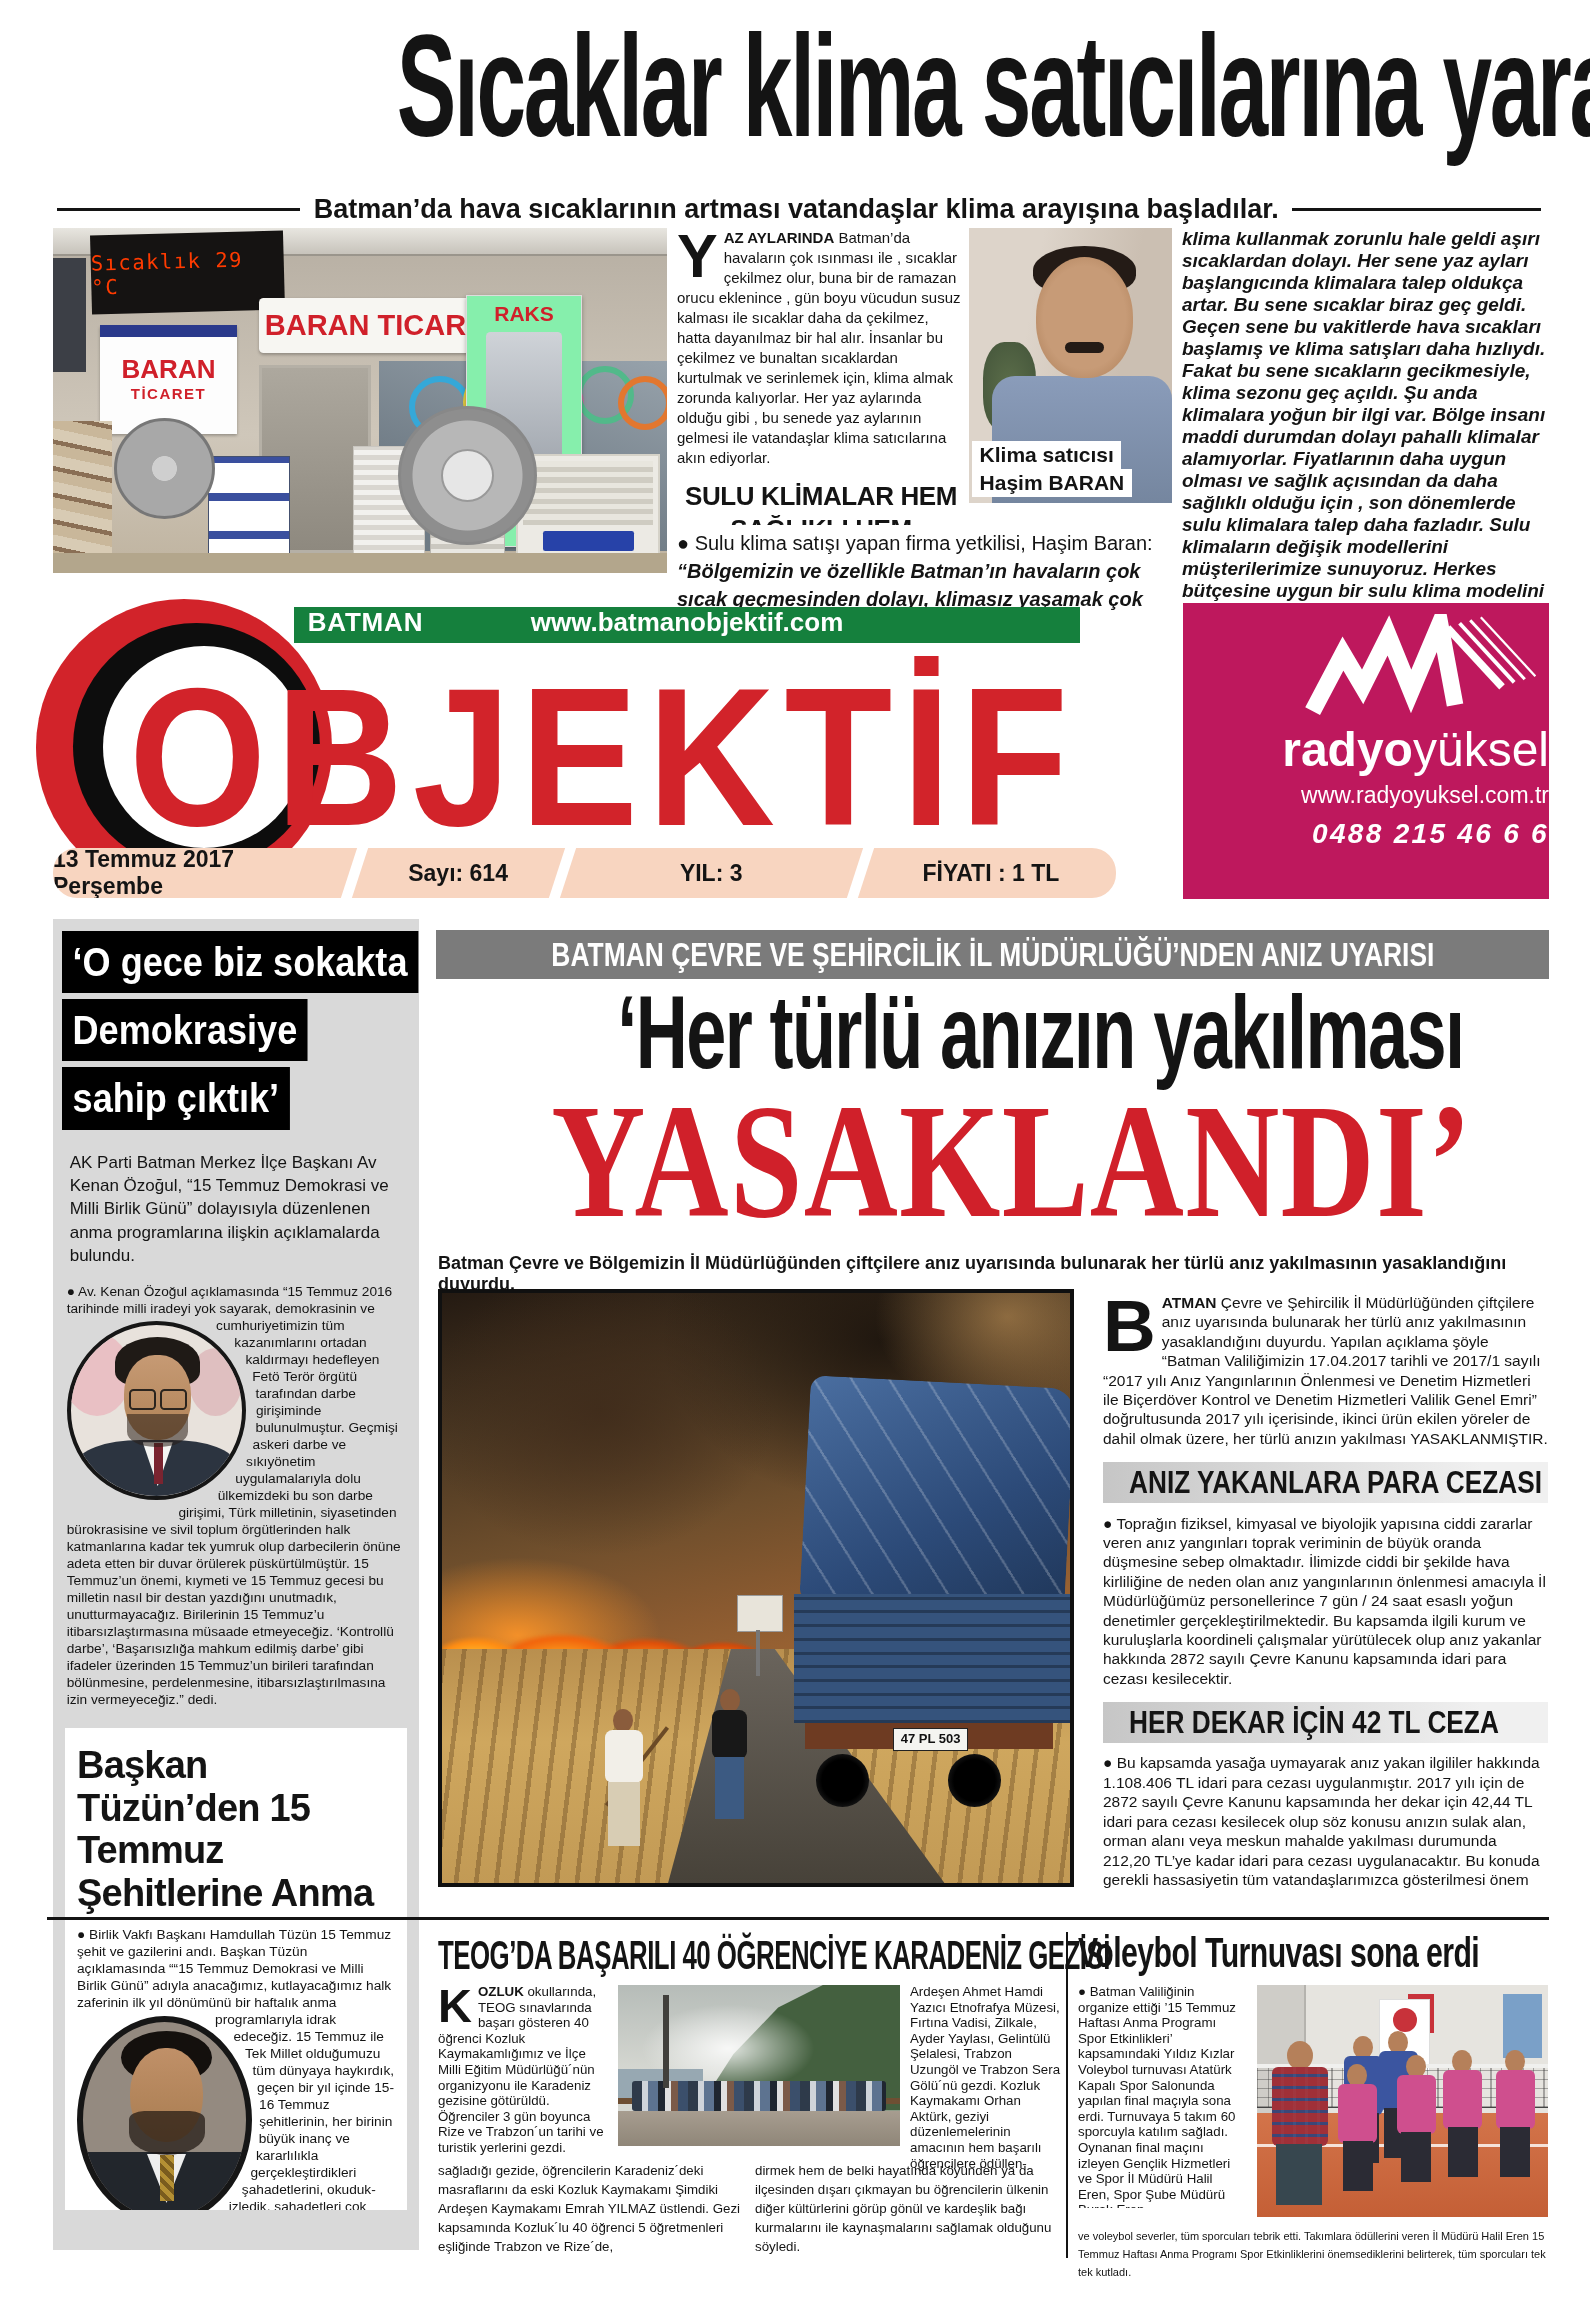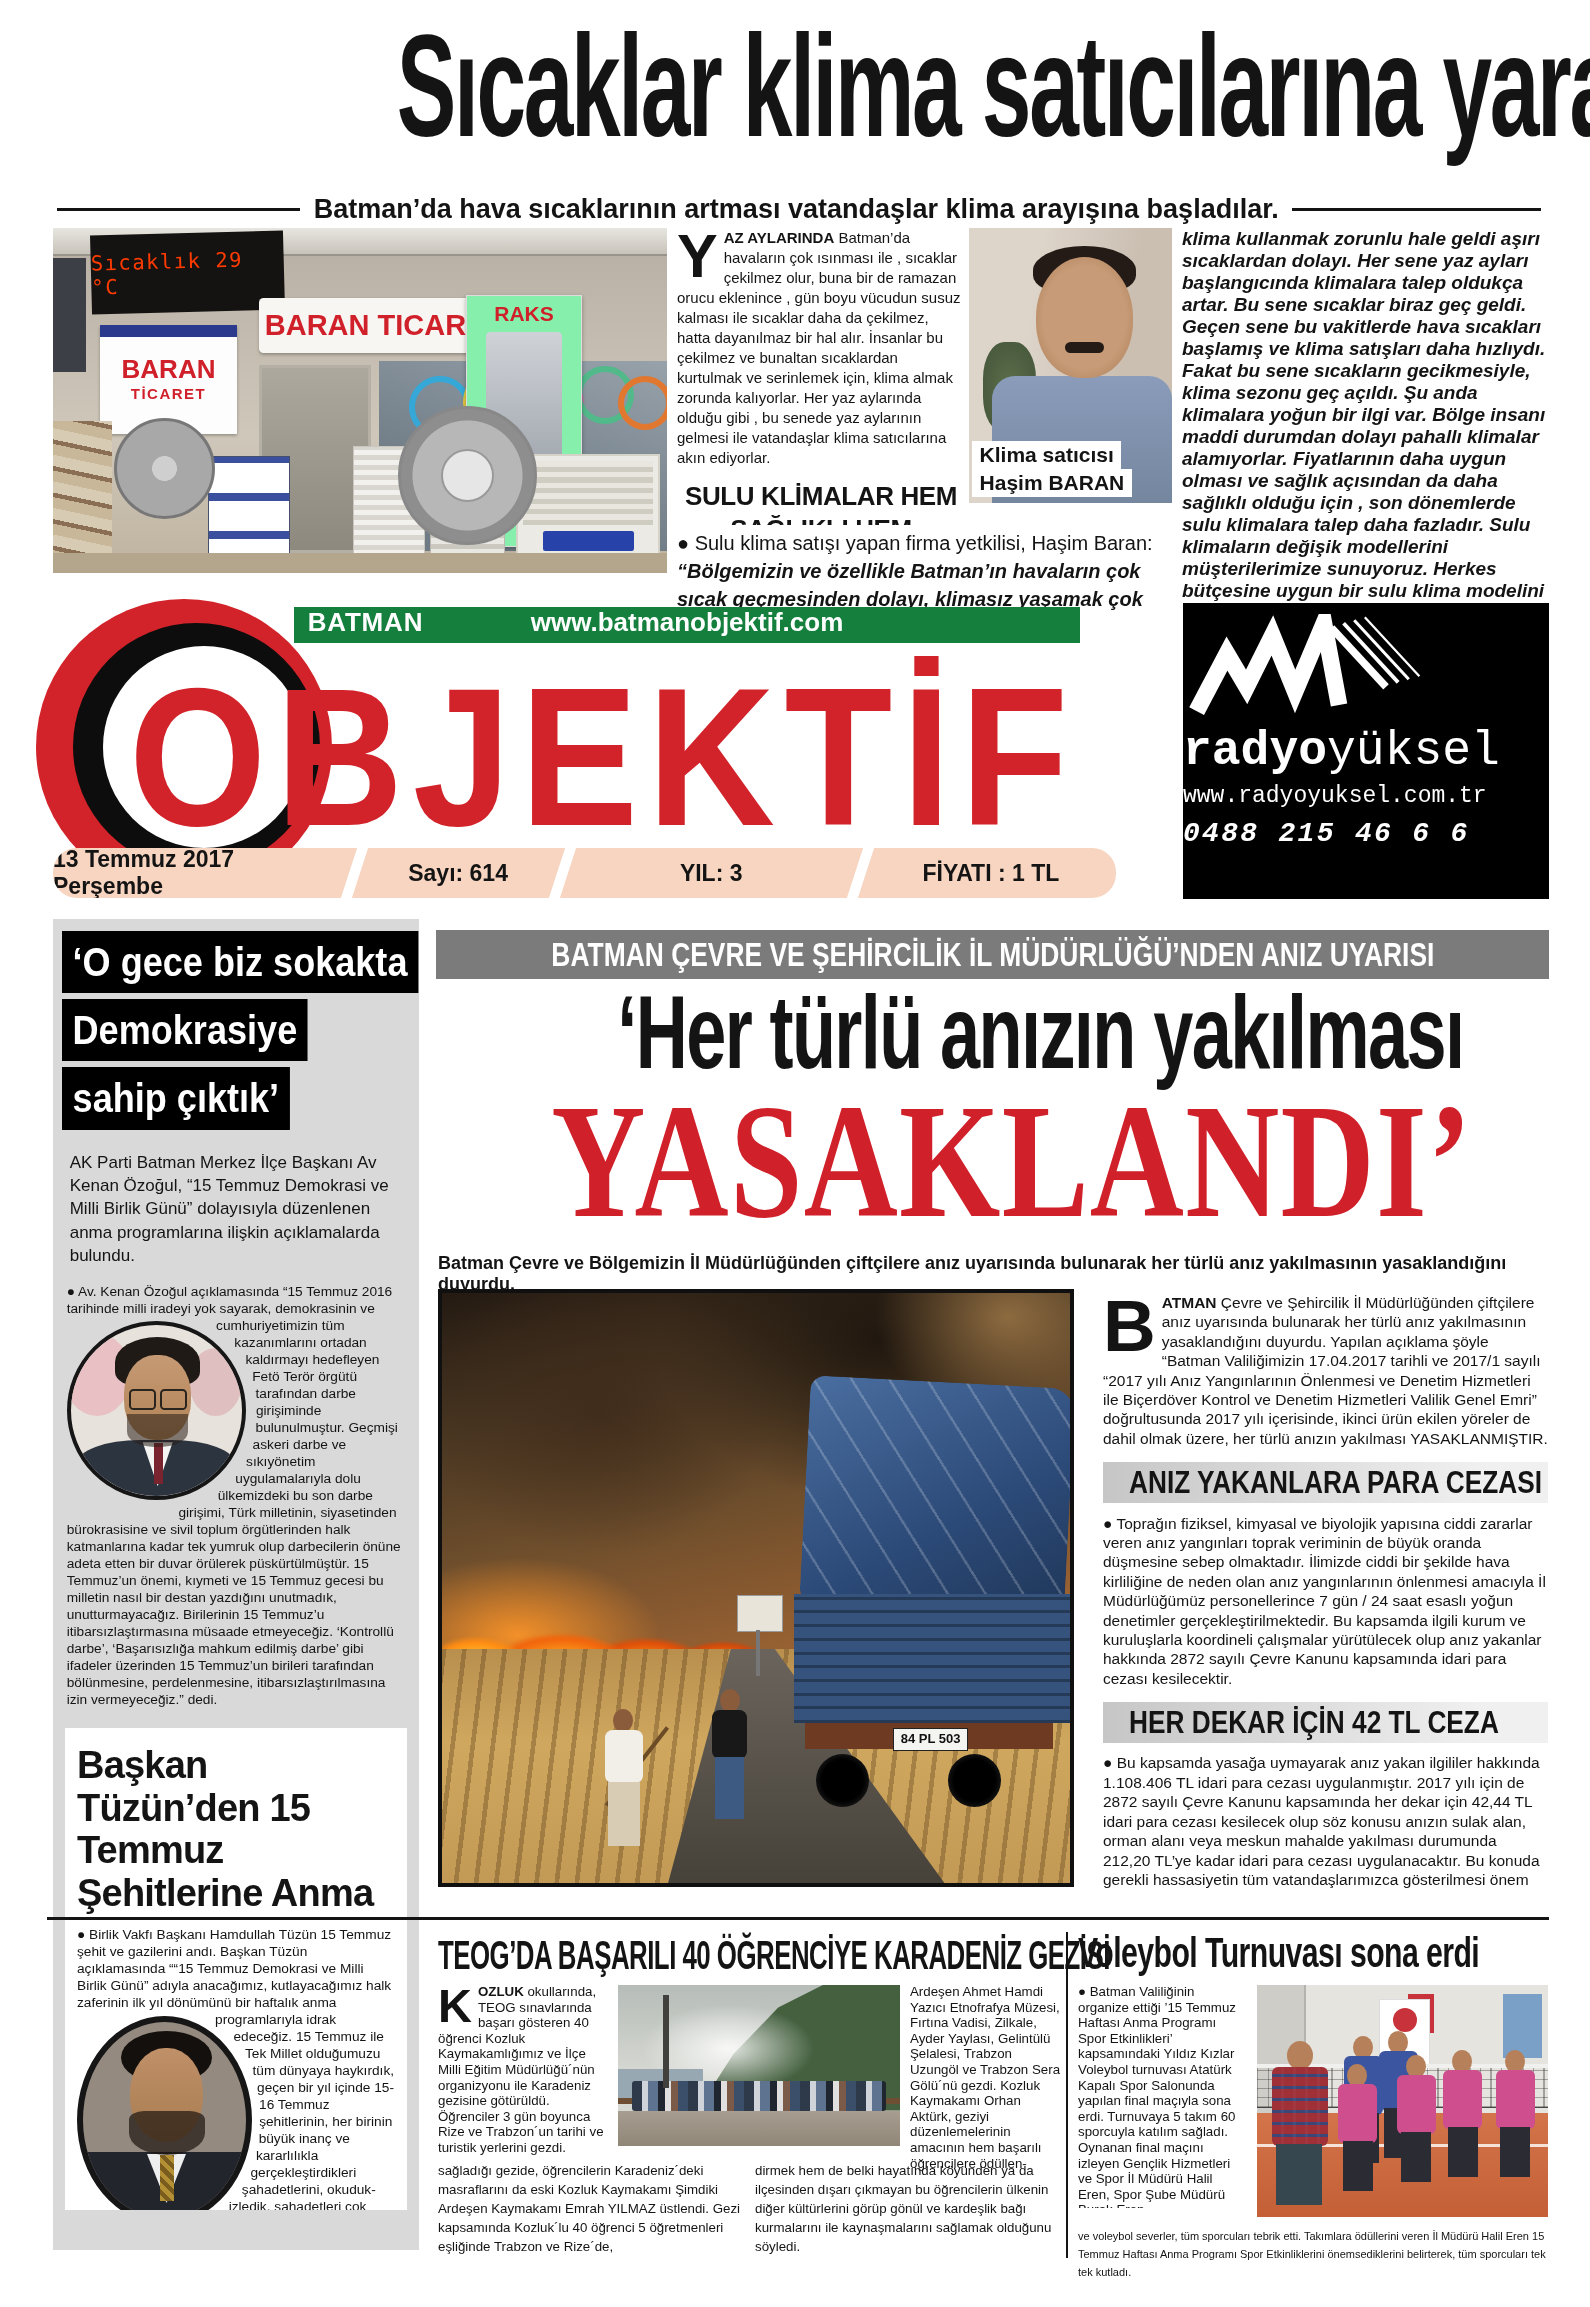--- a/index.html
+++ b/index.html
@@ -89,21 +89,21 @@
   .m-city{margin-left:13.7px;font-size:26px;font-weight:800;letter-spacing:0.8px;}
   .m-site{position:absolute;left:0;right:0;text-align:center;font-size:26px;font-weight:700;}
   .logo-c1{left:36px;top:599px;width:296px;height:296px;background:#d2232a;border-radius:50%;}
   .logo-c2{left:73px;top:623px;width:247px;height:247px;background:#0d0d0d;border-radius:50%;}
   .logo-c3{left:103px;top:646px;width:202px;height:202px;background:#fff;border-radius:50%;}
   .m-title{left:129px;top:660px;font-size:196px;font-weight:800;color:#d2232a;line-height:1;letter-spacing:10.6px;
            white-space:nowrap;transform:scaleX(.9);transform-origin:left top;z-index:3;}
   .bar-bottom{left:375px;top:790px;width:799px;height:47px;background:#0b0b0b;display:flex;align-items:center;justify-content:center;z-index:2;}
   .m-tagline{color:#fff;font-size:26px;font-weight:700;}
   .m-haber{position:absolute;right:18px;color:#fff;font-size:30px;font-weight:800;}
-  .ad-box{left:1183px;top:603px;width:366px;height:296px;background:#000000;color:#fff;text-align:left;font-family:Liberation Mono, monospace;}
+  .ad-box{left:1183px;top:603px;width:366px;height:296px;background:#be185d;color:#fff;text-align:right;}
   .ad-zig{margin-top:10.6px;}
   .ad-brand{font-size:48px;line-height:1;margin-top:-4.6px;}
   .ad-brand .b{font-weight:800;} .ad-brand .l{font-weight:300;}
   .ad-site{font-size:23px;font-weight:400;margin-top:7.6px;}
   .ad-phone{font-size:28px;font-weight:800;font-style:italic;letter-spacing:2.3px;margin-top:9px;}
 
   
   .date-strip{left:53px;top:848px;width:1063px;height:50px;background:#f8d5c0;border-radius:24px;
               display:flex;align-items:stretch;overflow:hidden;}
   .dcell{display:flex;align-items:center;justify-content:center;font-size:23px;font-weight:800;}
@@ -422,21 +422,21 @@
     <div class="artbit f-glow"></div>
     <div class="artbit f-flames"></div>
     <div class="artbit f-field"></div>
     <div class="artbit f-road"></div>
     <div class="artbit f-sign"></div>
     <div class="artbit f-signpole"></div>
     <div class="artbit f-truck">
       <div class="artbit t-tarp"></div>
       <div class="artbit t-body"></div>
       <div class="artbit t-bumper"></div>
-      <div class="artbit t-plate">84 PL 503</div>
+      <div class="artbit t-plate">47 PL 503</div>
       <div class="artbit t-wheel t-w1"></div>
       <div class="artbit t-wheel t-w2"></div>
     </div>
     <div class="artbit f-man f-man1">
       <span class="fm-head"></span>
       <span class="m1-rake"></span>
       <span class="m1-torso"></span>
       <span class="m1-legs"></span>
     </div>
     <div class="artbit f-man f-man2">

